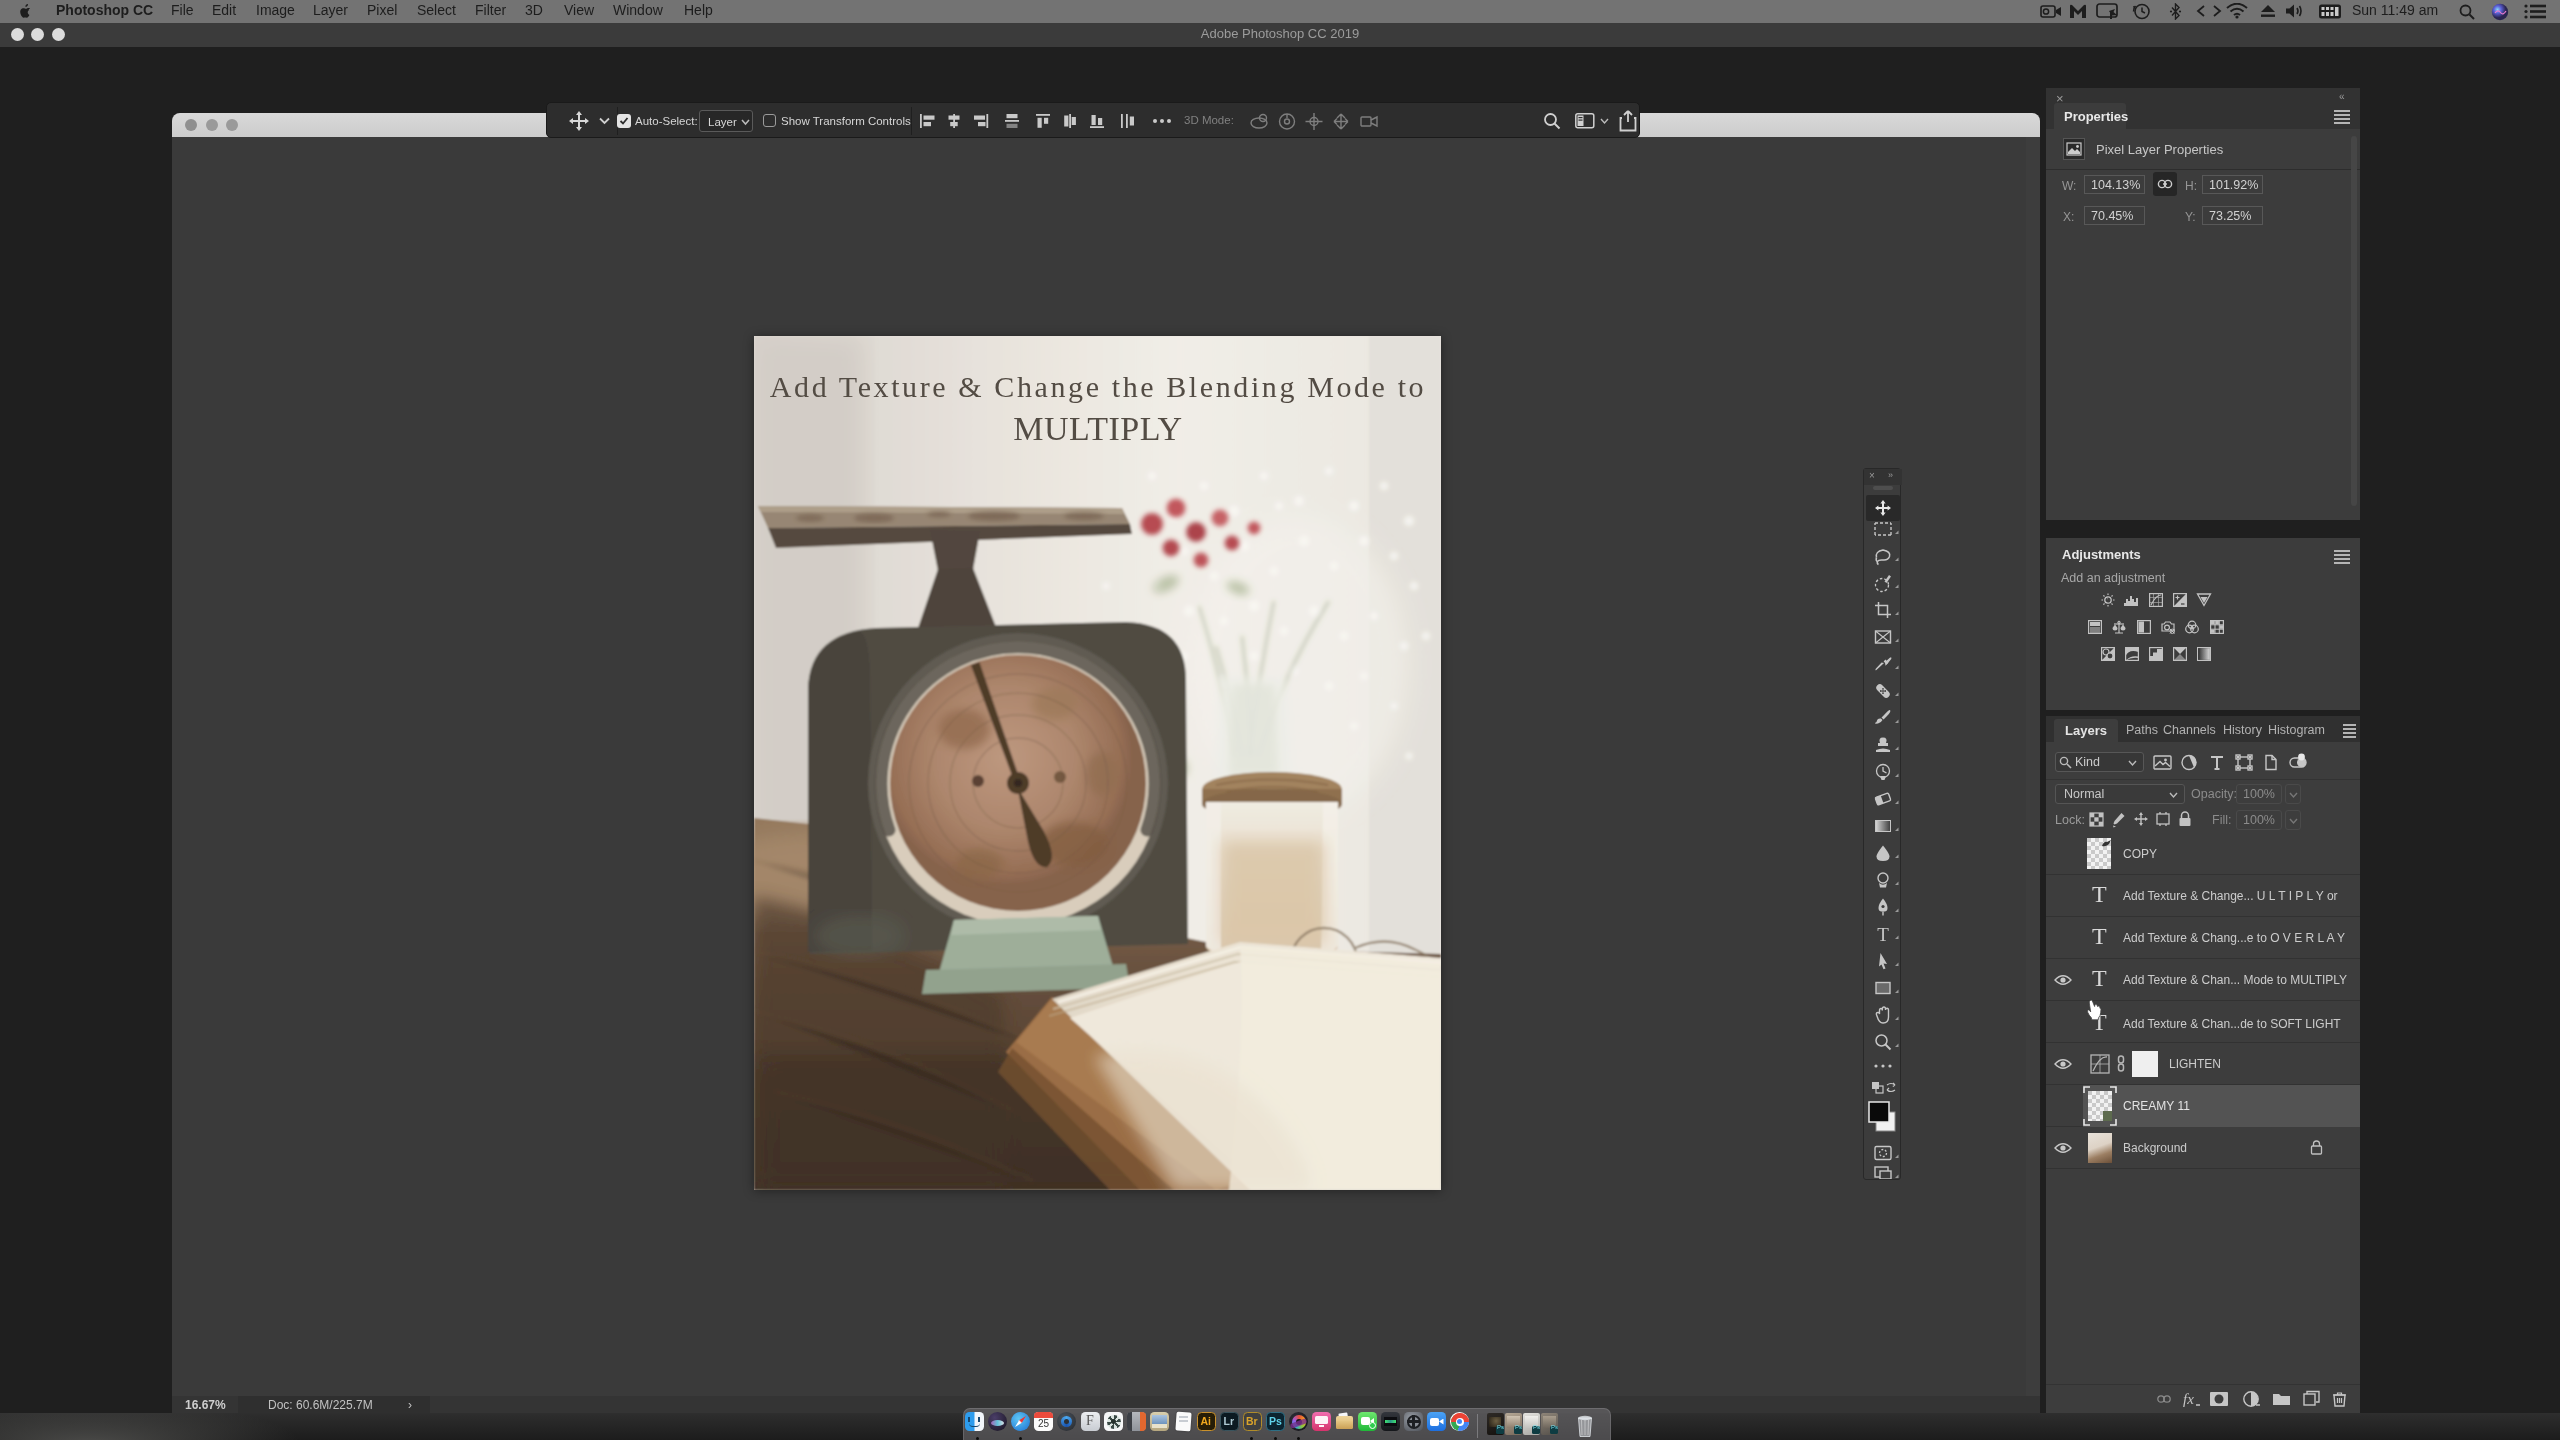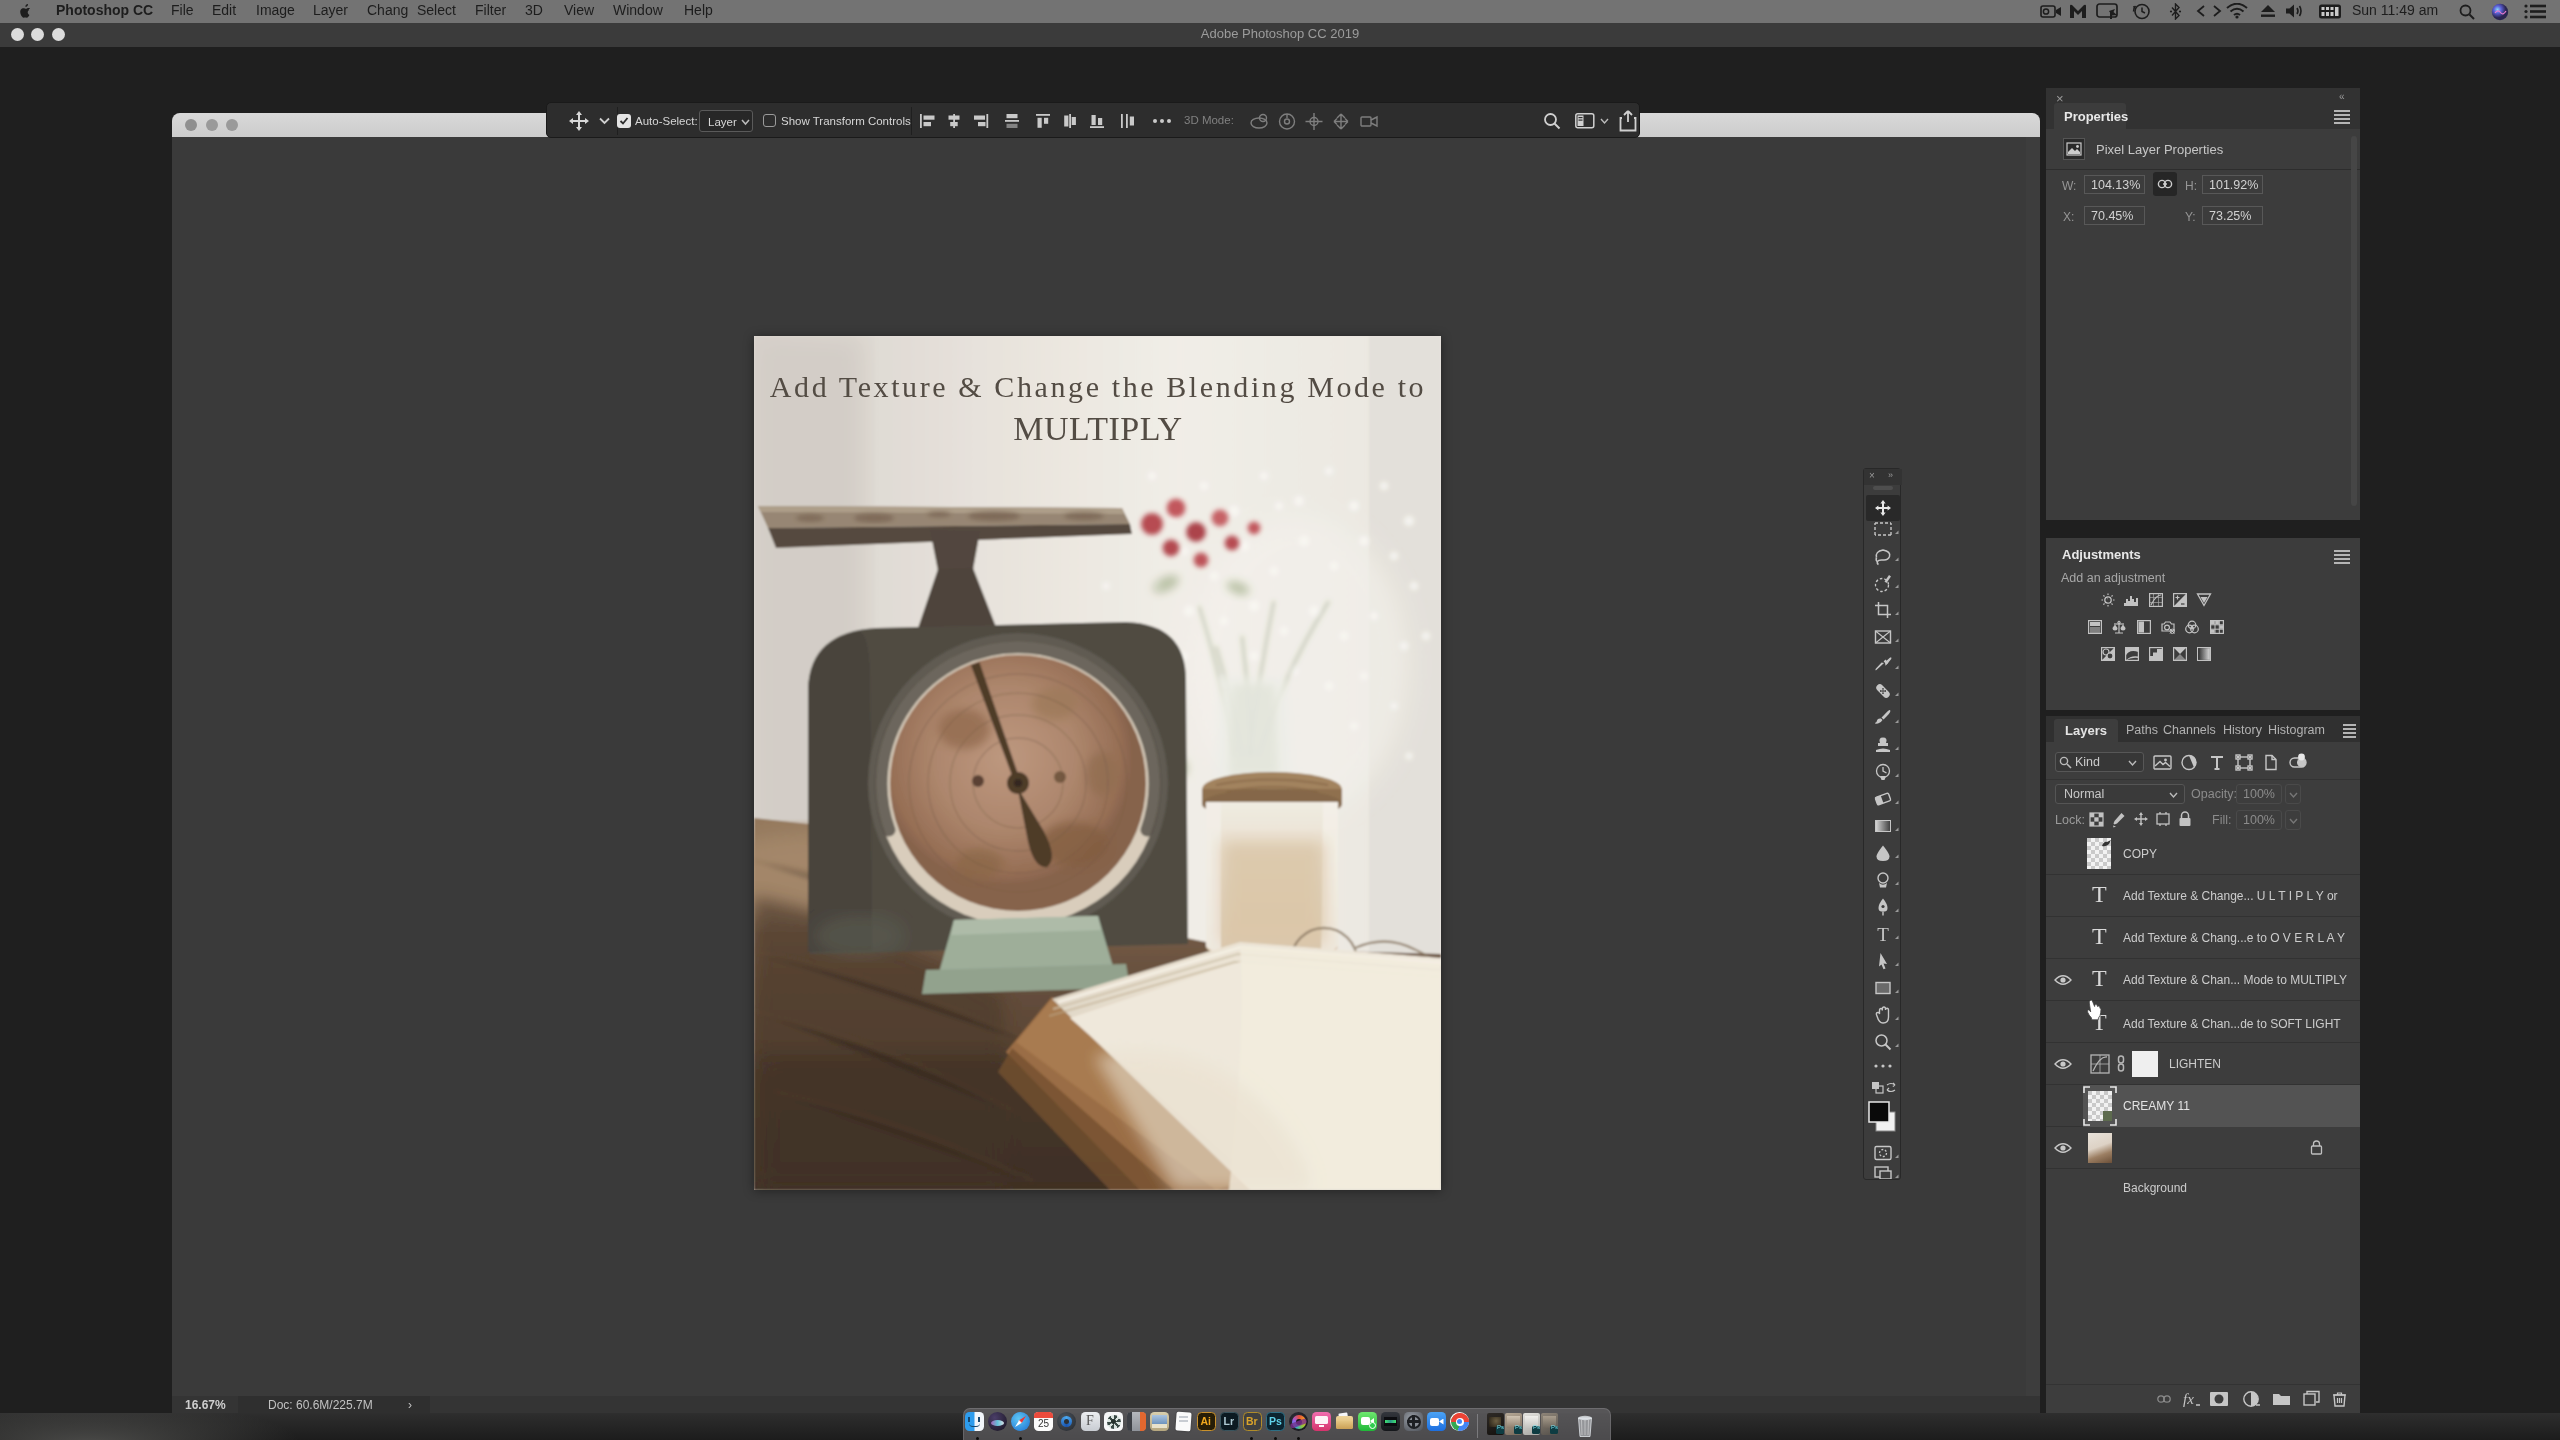--- a/index.html
+++ b/index.html
@@ -65,21 +65,21 @@
 
 <div id="menubar">
   <svg style="position:absolute;left:19px;top:3px;" width="16" height="18" viewBox="0 0 16 18">
     <path fill="#1d1d1d" d="M11.3 1.1c.1 1-.3 1.9-.9 2.6-.6.7-1.6 1.2-2.5 1.1-.1-.9.4-1.9.9-2.5.6-.7 1.7-1.2 2.5-1.2zM13.9 6.9c-1.3-.8-2.9-.5-3.9-.1-.5.2-1 .4-1.3.4-.4 0-.9-.2-1.4-.4-.8-.3-1.8-.6-2.8-.2C2.9 7.2 1.5 8.8 1.5 11c0 2.7 1.4 5.1 2.5 6.3.5.6 1.1 1.2 1.9 1.2.7 0 1-.3 1.9-.3.9 0 1.1.3 1.9.3.8 0 1.3-.6 1.8-1.2.7-.8 1.2-1.7 1.5-2.4-1.3-.5-2.1-1.8-2.1-3.2 0-1.3.7-2.4 1.7-3 -.2-.3-.4-.6-.7-.8z" transform="scale(0.8)"></path>
   </svg>
   <span class="mi b" style="left:56px;">Photoshop CC</span>
   <span class="mi" style="left:171px;">File</span>
   <span class="mi" style="left:212px;">Edit</span>
   <span class="mi" style="left:256px;">Image</span>
   <span class="mi" style="left:313px;">Layer</span>
-  <span class="mi" style="left:367px;">Chang</span>
+  <span class="mi" style="left:367px;">Pixel</span>
   <span class="mi" style="left:417px;">Select</span>
   <span class="mi" style="left:475px;">Filter</span>
   <span class="mi" style="left:525px;">3D</span>
   <span class="mi" style="left:564px;">View</span>
   <span class="mi" style="left:613px;">Window</span>
   <span class="mi" style="left:684px;">Help</span>
 
   <svg style="position:absolute;left:2040px;top:4px;" width="22" height="15" viewBox="0 0 22 15">
     <rect x="1" y="2" width="14" height="11" rx="2" fill="none" stroke="#1d1d1d" stroke-width="1.6"></rect>
     <path d="M16 6 L21 3 L21 12 L16 9 Z" fill="#1d1d1d"></path>
@@ -1035,21 +1035,21 @@
           <path d="M1 7 L1 1 L7 1 M27 1 L33 1 L33 7 M33 33 L33 39 L27 39 M7 39 L1 39 L1 33"></path>
         </svg>
       <span class="ltext" style="left:77px;color:#e2e2e2;">CREAMY 11</span>
     </div>
     <div class="lrow" style="top:294px;">
       <svg class="eye" viewBox="0 0 18 12">
           <path d="M1 6 Q9 -2.5 17 6 Q9 14.5 1 6 Z" fill="none" stroke="#c8c8c8" stroke-width="1.4"></path>
           <circle cx="9" cy="6" r="2.6" fill="#c8c8c8"></circle>
         </svg>
       <div style="position:absolute;left:42px;top:6px;width:24px;height:30px;background:linear-gradient(160deg,#e8e2da 0%,#ddd2c5 45%,#9c7f63 70%,#6b4f38 100%);"></div>
-      <span class="ltext" style="left:77px;margin-top:40px;">Background</span>
+      <span class="ltext" style="left:77px;">Background</span>
       <svg style="position:absolute;left:264px;top:13px;" width="13" height="15" viewBox="0 0 13 15">
           <g fill="none" stroke="#c0c0c0" stroke-width="1.3">
             <rect x="1.5" y="6" width="10" height="8" rx="1"></rect>
             <path d="M3.5 6 L3.5 4 A3 3 0 0 1 9.5 4 L9.5 6"></path>
           </g>
         </svg>
     </div>
   </div>
 
   <div style="position:absolute;left:0;top:668px;width:314px;height:29px;background:#3d3d3d;border-top:1px solid #333;"></div>

